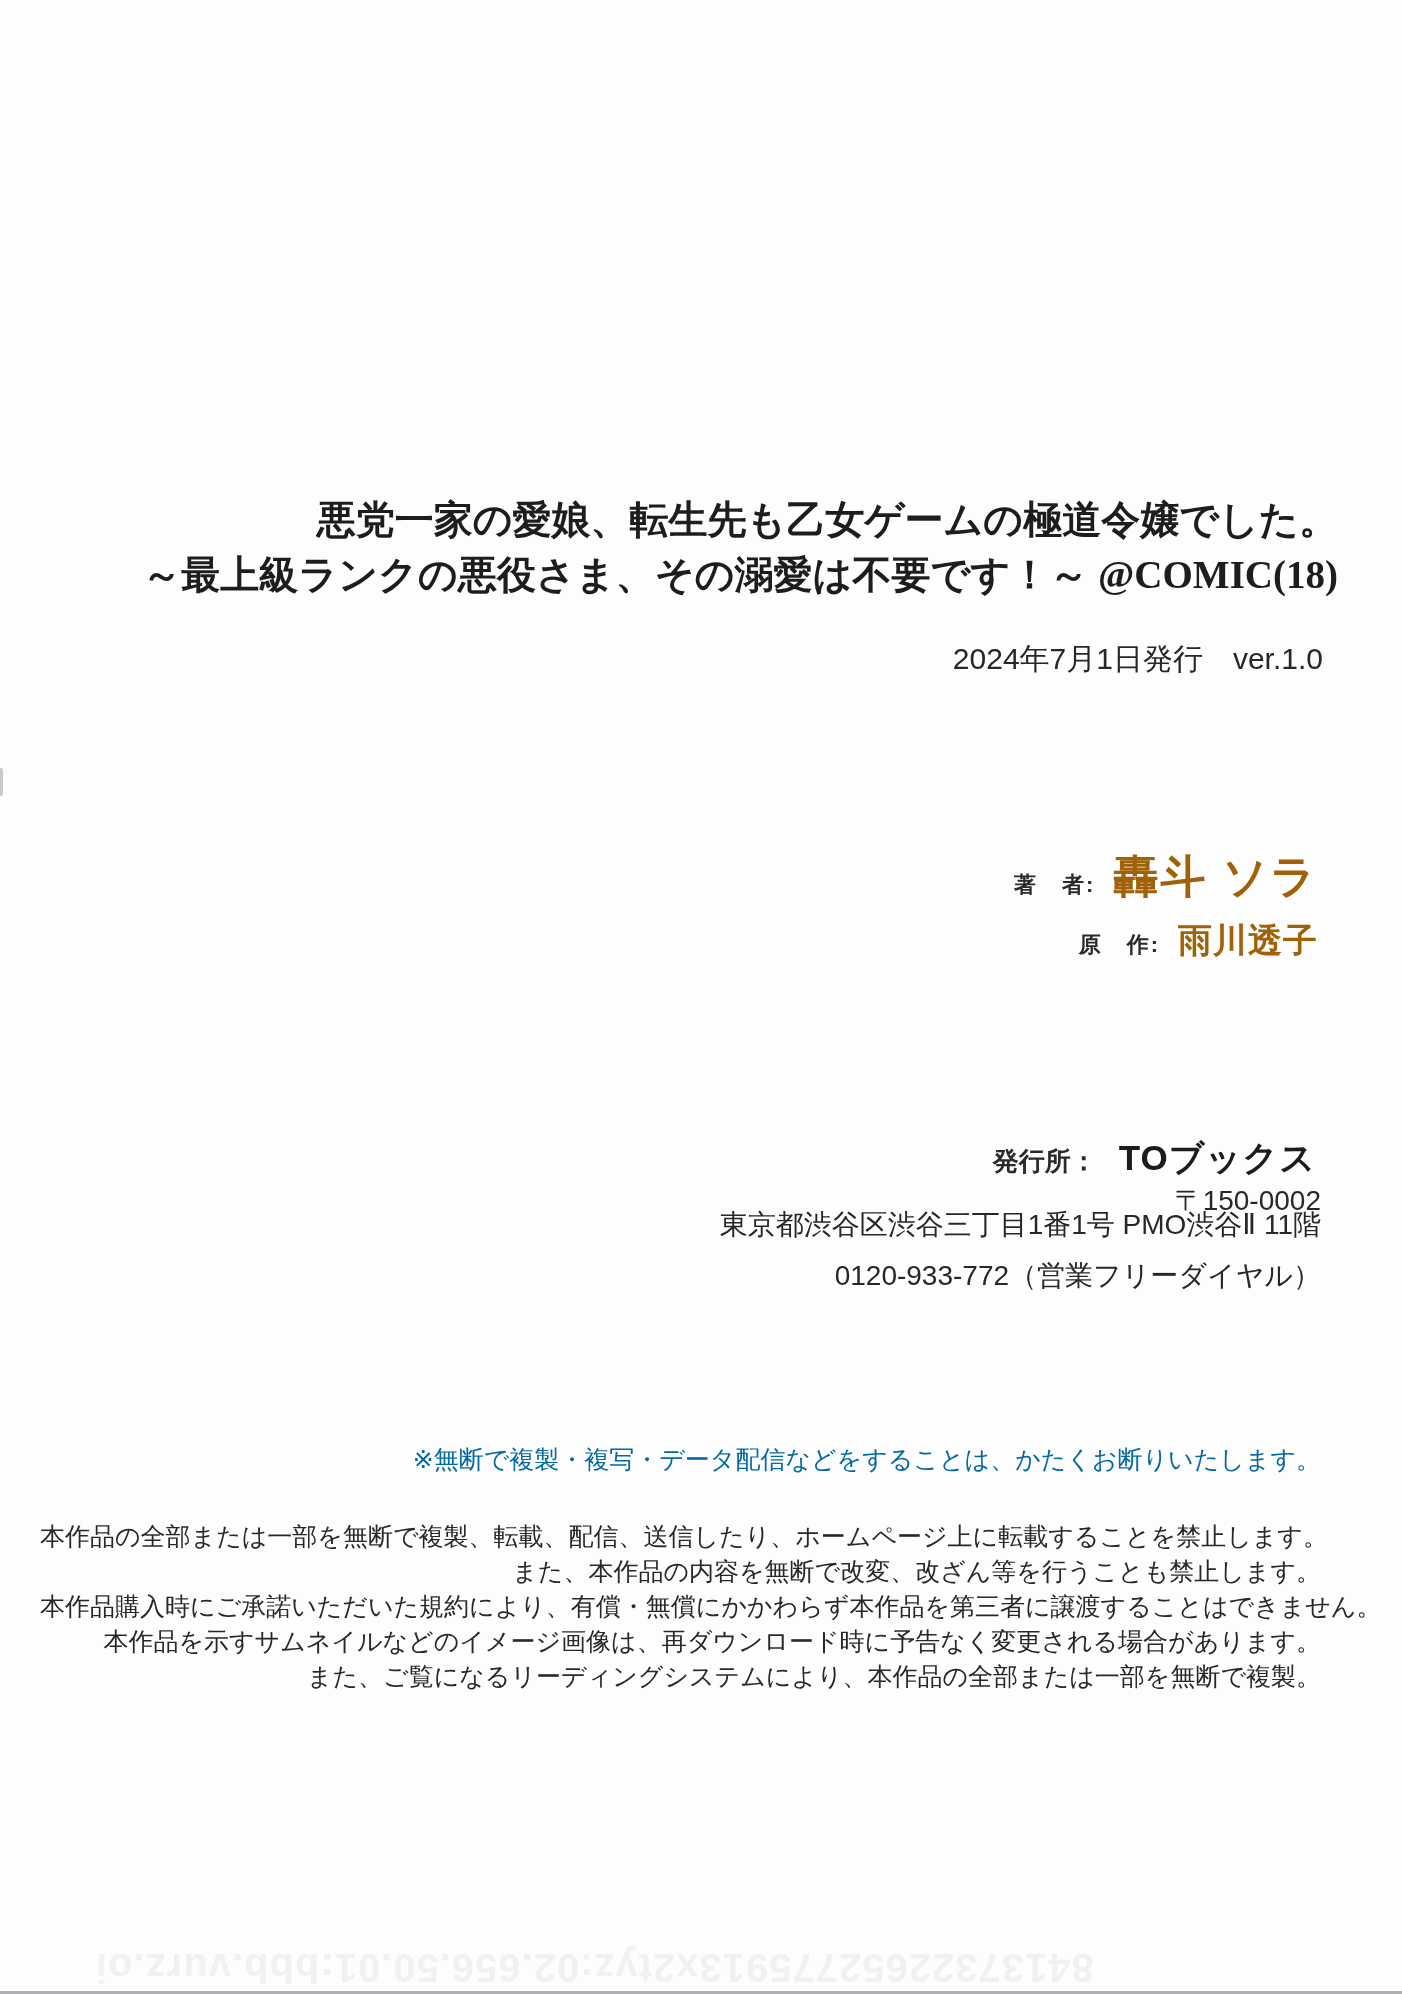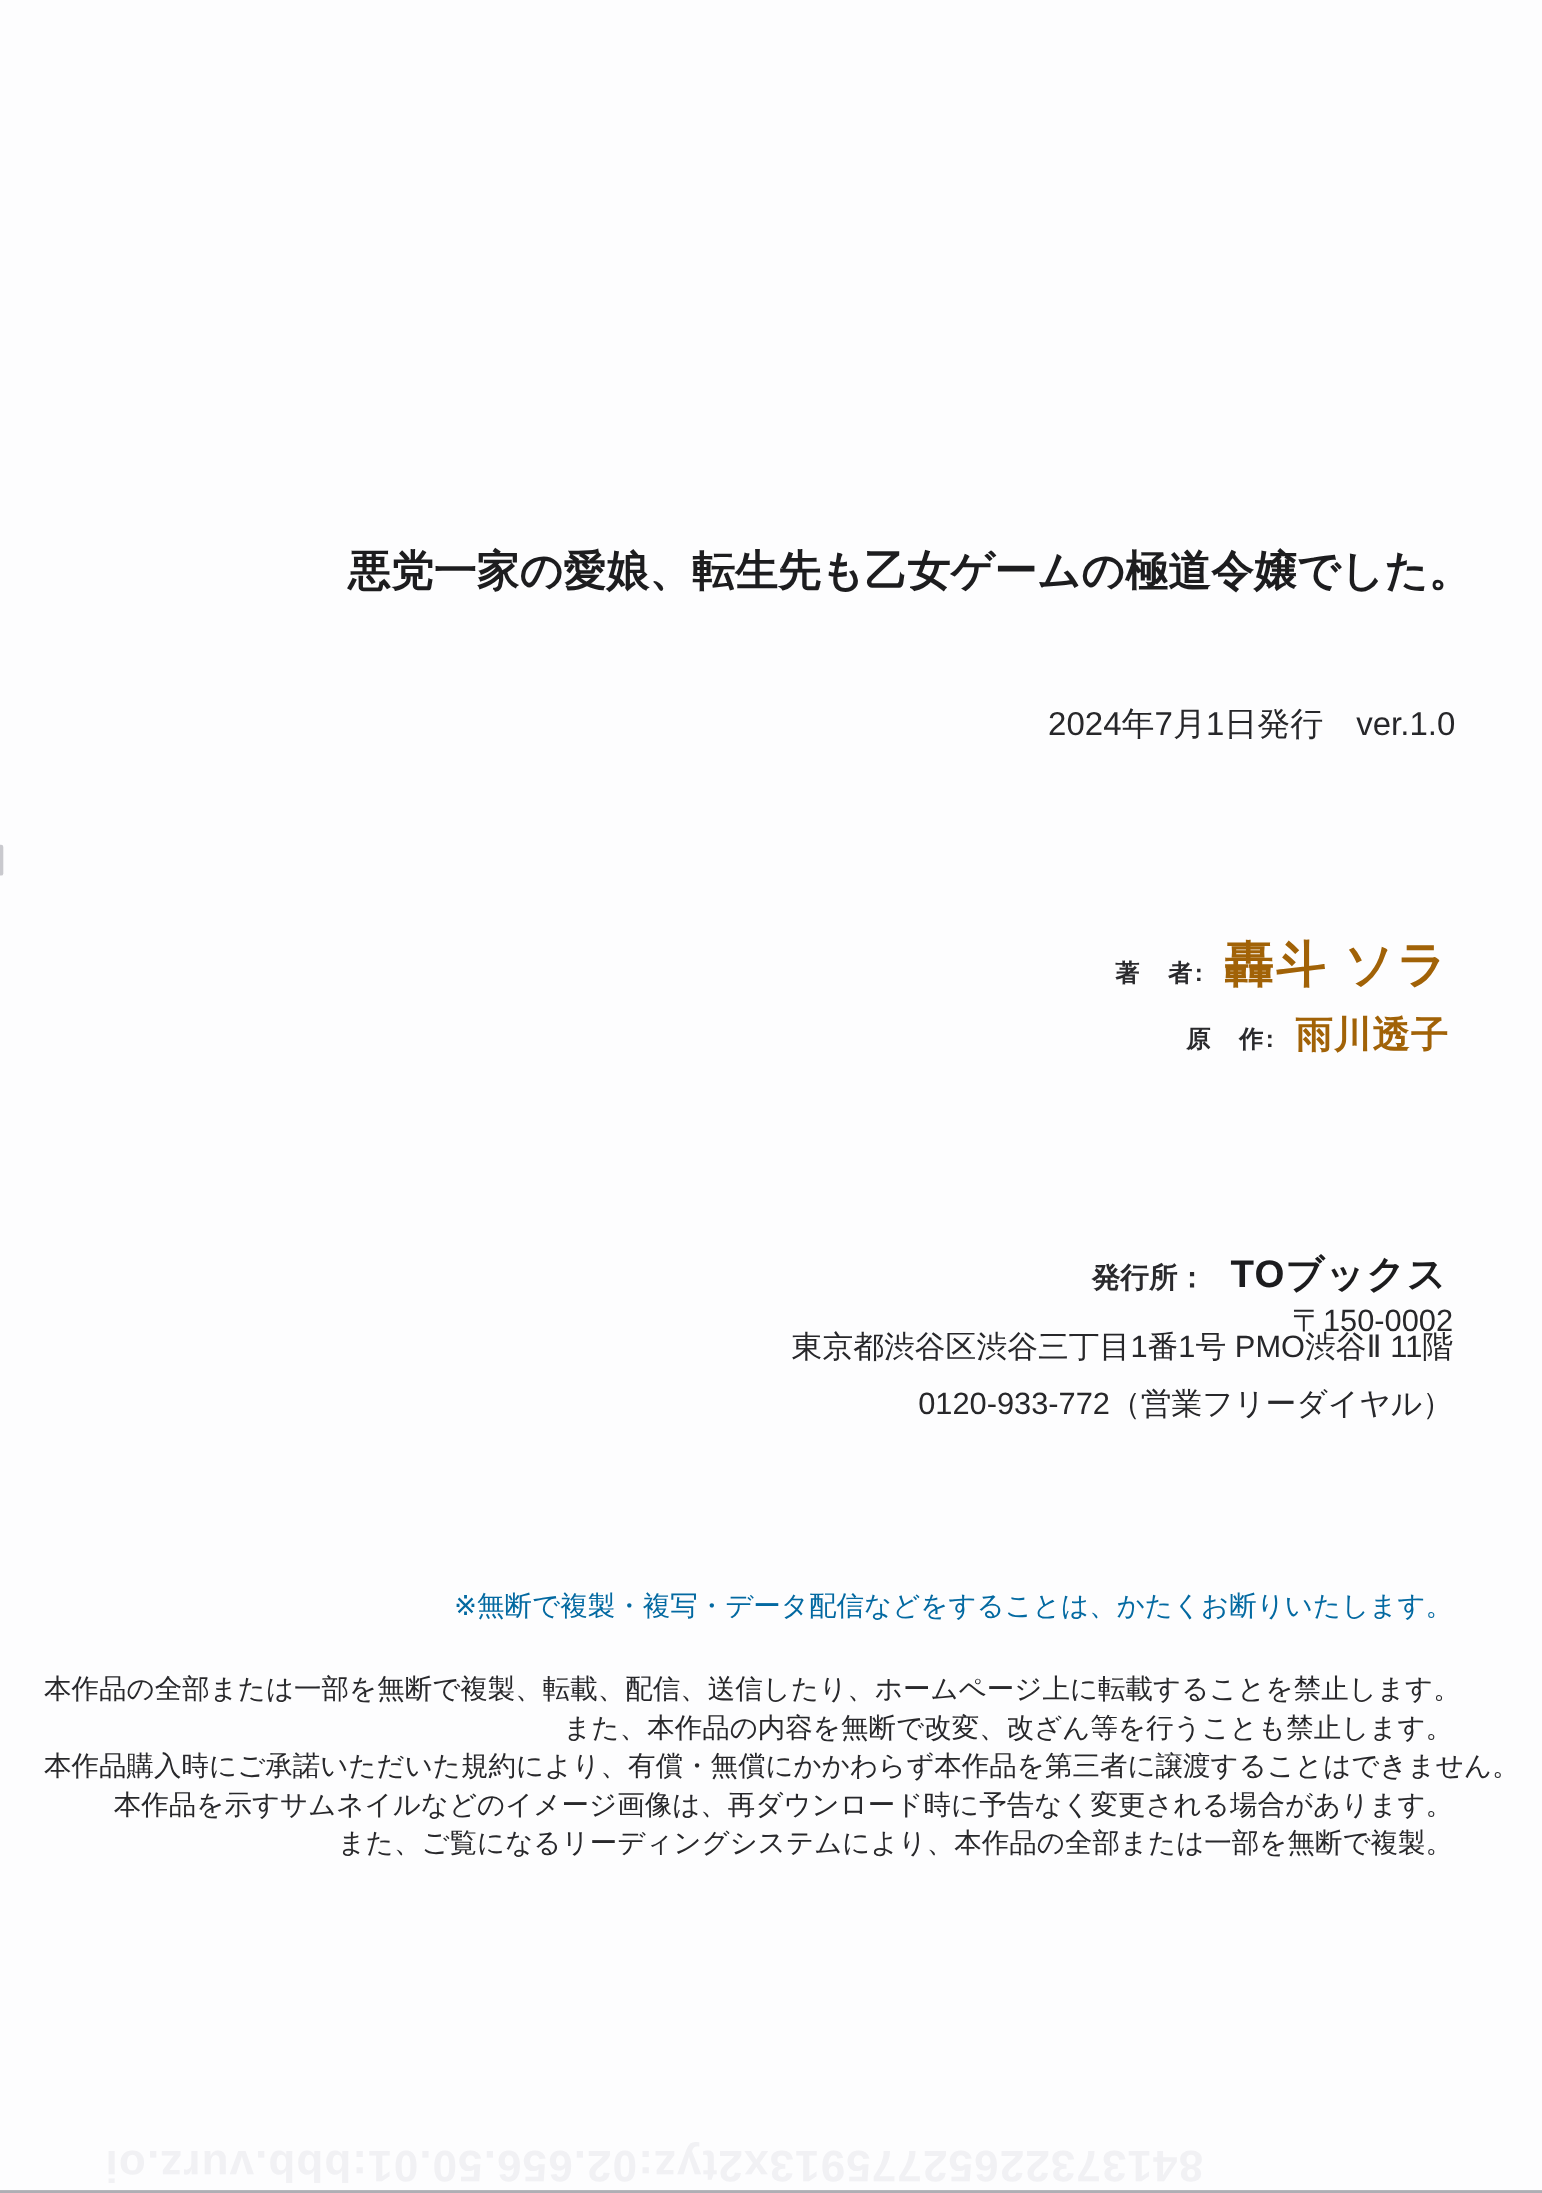--- a/index.html
+++ b/index.html
@@ -154,20 +154,21 @@
     border-radius: 0 2px 2px 0;
   }
 </style>
 </head>
 <body>
 
 <div class="page">
 
   <div class="title-block">
     <div>悪党一家の愛娘、転生先も乙女ゲームの極道令嬢でした。</div>
+    <div>～最上級ランクの悪役さま、その溺愛は不要です！～ @COMIC(18)</div>
   </div>
 
   <div class="edition-line">2024年7月1日発行　ver.1.0</div>
 
   <div class="credit-row author">
     <span class="credit-label">著　者:</span>
     <span class="credit-name">轟斗 ソラ</span>
   </div>
 
   <div class="credit-row original">

